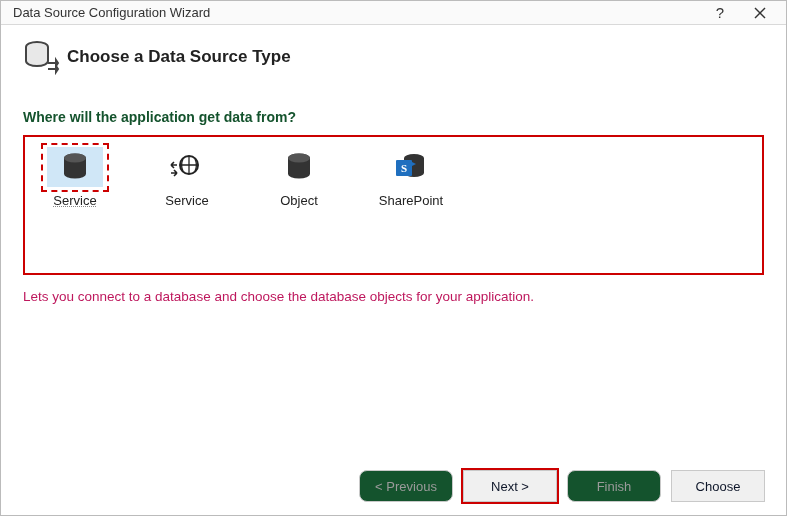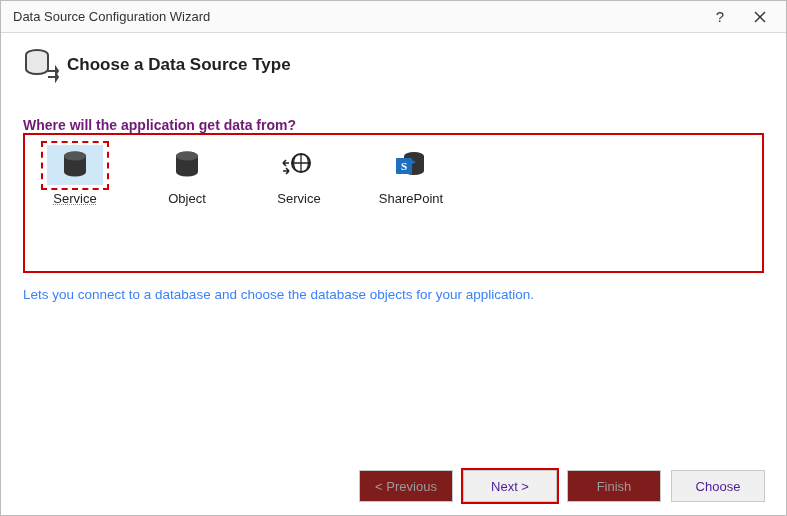--- a/index.html
+++ b/index.html
@@ -10,21 +10,21 @@
     color: #222;
     background: #fff;
     width: 787px;
     height: 516px;
     overflow: hidden;
     border: 1px solid #bbb;
   }
   .titlebar {
     display: flex;
     align-items: center;
-    height: 32px;
+    height: 24px;
     padding: 0 6px 0 12px;
     border-bottom: 1px solid #d9d9d9;
     background: #fafafa;
   }
   .titlebar .title { flex: 1; font-size: 13px; color: #333; }
   .titlebar .tbtn {
     width: 40px; height: 28px;
     display: flex; align-items: center; justify-content: center;
     color: #333;
   }
@@ -38,21 +38,22 @@
     font-size: 17px;
     font-weight: 600;
     color: #222;
   }
   .content {
     padding: 4px 22px 0 22px;
   }
   .prompt {
     font-size: 14px;
     font-weight: 600;
-    color: #701a75;
+    color: #14532d;
+    margin-bottom: 10px;
   }
   .options-box {
     border: 2px solid #c00;
     padding: 10px 12px 36px 12px;
     height: 140px;
   }
   .options-row {
     display: flex;
     gap: 36px;
     align-items: flex-start;
@@ -81,45 +82,46 @@
     content: "";
     position: absolute;
     top: -4px; left: 4px; right: 4px; bottom: 16px;
     border: 2px dashed #c00;
     pointer-events: none;
   }
   .opt.selected .lbl { text-decoration: underline dotted #888 1px; }
   .description {
     margin-top: 14px;
     font-size: 13.5px;
-    color: #3b82f6;
+    color: #be185d;
   }
   .footer {
     position: absolute;
     bottom: 14px;
     right: 22px;
     display: flex;
     gap: 10px;
   }
   .btn {
     min-width: 94px;
     height: 32px;
     background: #f0f0f0;
     border: 1px solid #c9c9c9;
     font-size: 13px;
-    color: #4c1d95;
+    color: #0f172a;
     display: flex;
     align-items: center;
     justify-content: center;
     cursor: pointer;
   }
   .btn.disabled {
     color: #9a9a9a;
-    background: #7f1d1d;
+    background: #14532d;
     cursor: default;
+    border-radius: 8px;
   }
   .btn.highlight {
     outline: 2px solid #c00;
     outline-offset: 0;
   }
   svg { display: block; }
 </style>
 </head>
 <body>
 
@@ -162,39 +164,39 @@
             <ellipse cx="15" cy="6" rx="11" ry="4.5" fill="#333"></ellipse>
             <path d="M4 6 v16 a11 4.5 0 0 0 22 0 V6" fill="#333"></path>
             <ellipse cx="15" cy="6" rx="11" ry="4.5" fill="#555"></ellipse>
           </svg>
         </span>
         <span class="lbl">Service</span>
       </div>
 
       <div class="opt">
         <span class="iconwrap">
-          <svg width="30" height="30" viewBox="0 0 30 30">
-            <ellipse cx="15" cy="6" rx="11" ry="4.5" fill="#333"></ellipse>
-            <path d="M4 6 v16 a11 4.5 0 0 0 22 0 V6" fill="#333"></path>
-            <ellipse cx="15" cy="6" rx="11" ry="4.5" fill="#555"></ellipse>
-          </svg>
-        </span>
-        <span class="lbl">Object</span>
-      </div>
-
-      <div class="opt">
-        <span class="iconwrap">
           <svg width="40" height="30" viewBox="0 0 40 30">
             <circle cx="22" cy="13" r="9" fill="none" stroke="#222" stroke-width="2"></circle>
             <path d="M14 13 h16 M22 5 v16 M16 7 a14 14 0 0 0 0 12 M28 7 a14 14 0 0 1 0 12" fill="none" stroke="#222" stroke-width="1.3"></path>
             <path d="M4 13 h6 M4 13 l3 -3 M4 13 l3 3" stroke="#222" stroke-width="1.6" fill="none"></path>
             <path d="M4 21 h6 M10 21 l-3 -3 M10 21 l-3 3" stroke="#222" stroke-width="1.6" fill="none"></path>
           </svg>
         </span>
         <span class="lbl">Service</span>
+      </div>
+
+      <div class="opt">
+        <span class="iconwrap">
+          <svg width="30" height="30" viewBox="0 0 30 30">
+            <ellipse cx="15" cy="6" rx="11" ry="4.5" fill="#333"></ellipse>
+            <path d="M4 6 v16 a11 4.5 0 0 0 22 0 V6" fill="#333"></path>
+            <ellipse cx="15" cy="6" rx="11" ry="4.5" fill="#555"></ellipse>
+          </svg>
+        </span>
+        <span class="lbl">Object</span>
       </div>
 
       <div class="opt">
         <span class="iconwrap">
           <svg width="34" height="30" viewBox="0 0 34 30">
             <ellipse cx="20" cy="6" rx="10" ry="4" fill="#333"></ellipse>
             <path d="M10 6 v15 a10 4 0 0 0 20 0 V6" fill="#333"></path>
             <rect x="2" y="8" width="16" height="16" rx="1" fill="#1f6fbf"></rect>
             <text x="10" y="20" text-anchor="middle" fill="#fff" font-size="11" font-family="Segoe UI" font-weight="600">S</text>
             <path d="M18 10 l4 2 -4 2 z" fill="#1f6fbf"></path>

